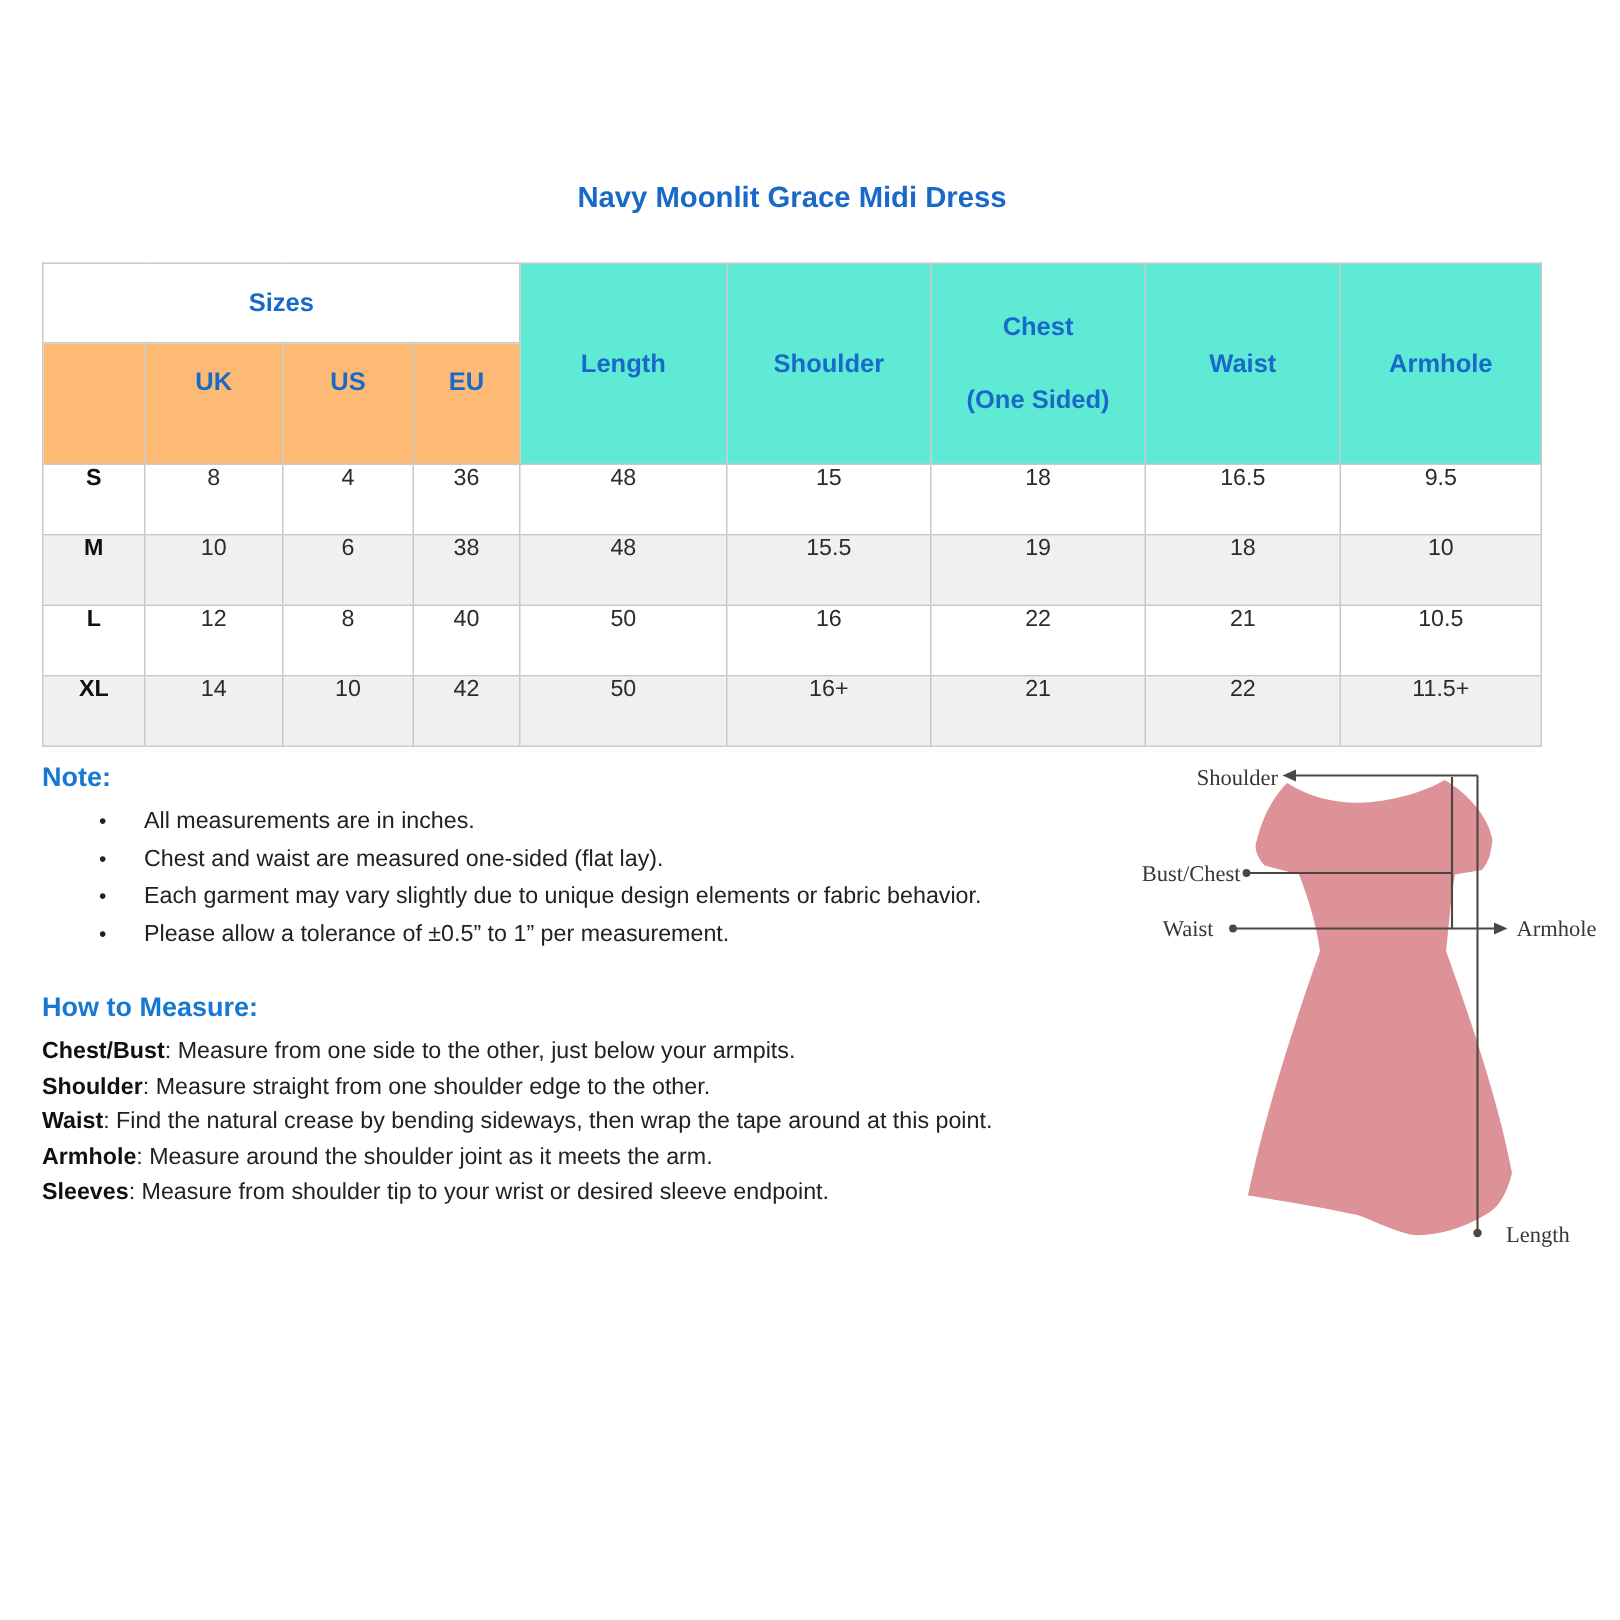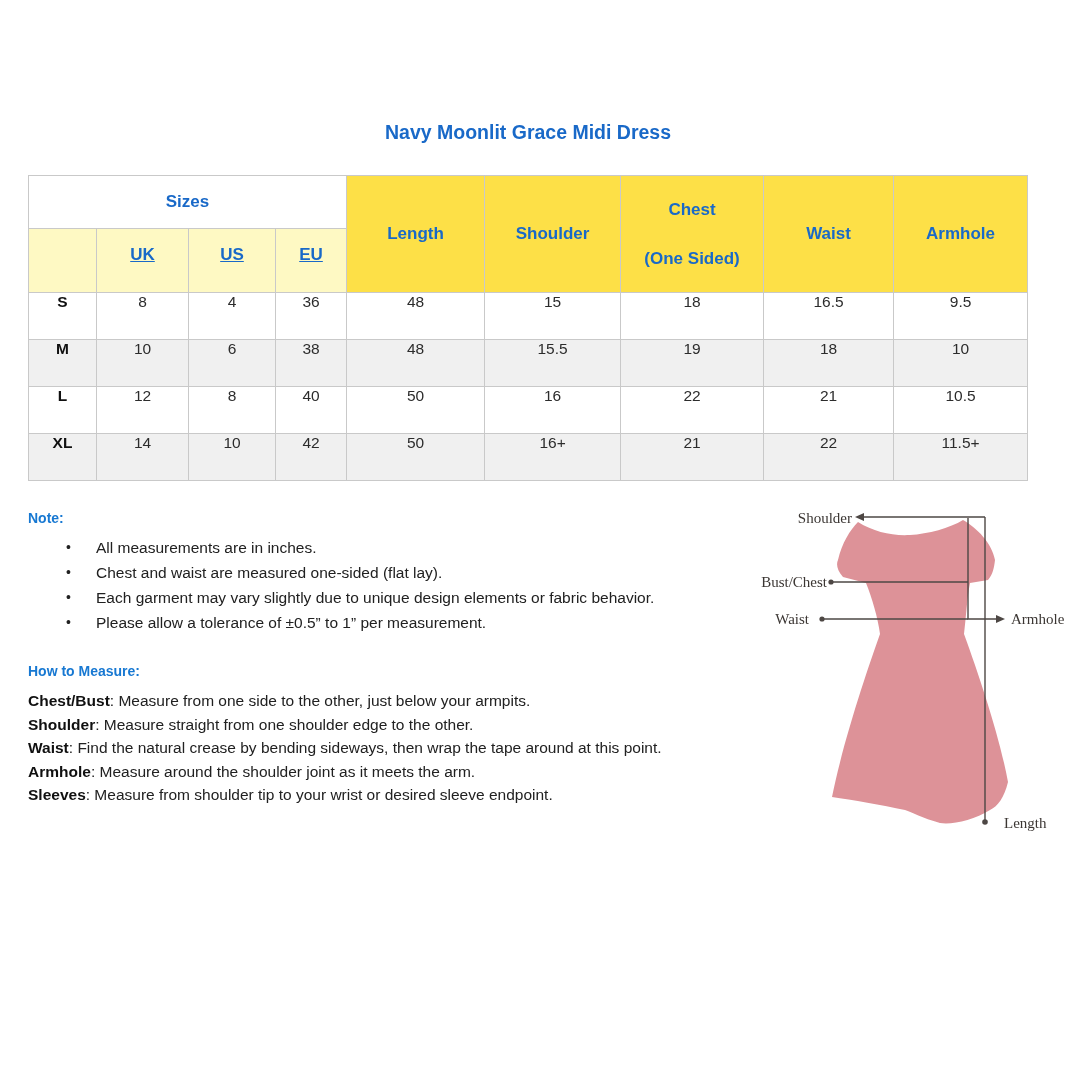--- a/index.html
+++ b/index.html
@@ -9,32 +9,32 @@
   
   .title{position:absolute;top:119px;left:0;width:1056px;text-align:center;
          font-size:19.5px;font-weight:700;color:#1969c8;line-height:27px;}
 
   
   table.size-chart{position:absolute;left:28px;top:175px;width:999px;
          border-collapse:collapse;table-layout:fixed;}
   table.size-chart th,table.size-chart td{border:1px solid #c9c9c9;text-align:center;padding:0;}
   thead th{color:#1969c8;font-size:17px;font-weight:700;margin-left:47px;}
   th.sizes-cell{height:52px;vertical-align:middle;padding-bottom:10px;background:#fff;}
-  tr.subhead th{background:#fef9c3;height:51px;vertical-align:middle;padding-bottom:12px;text-decoration:underline;}
-  th.span-col{vertical-align:middle;padding-bottom:22px;background:#fde047;}
+  tr.subhead th{background:#fdba74;height:51px;vertical-align:middle;padding-bottom:29px;}
+  th.span-col{vertical-align:middle;padding-bottom:22px;background:#5eead4;}
   th.span-col .hline{display:block;line-height:20px;}
   th.span-col .hline.gap{margin-bottom:29px;}
   tbody th,tbody td{height:46px;vertical-align:top;padding-top:9px;
          font-size:15.5px;color:#2c2c2c;line-height:17px;}
   tbody th{font-weight:700;color:#101010;}
   tbody tr:nth-child(even){background:#f0f0f0;}
 
   
   .note{position:absolute;left:28px;top:507px;width:745px;}
-  .sec-h{margin:0 0 9px 0;font-size:14px;font-weight:700;color:#1778d2;line-height:22px;}
+  .sec-h{margin:0 0 9px 0;font-size:18px;font-weight:700;color:#1778d2;line-height:22px;}
   .bullet-row{display:flex;align-items:flex-start;margin:0 0 6px 0;
          font-size:15.5px;color:#212121;line-height:19px;}
   .bullet-dot{width:12px;margin-left:38px;margin-right:18px;font-size:14px;line-height:19px;}
   .htm{position:absolute;left:28px;top:660px;width:790px;}
   .htm p{margin:0 0 4.5px 0;font-size:15.5px;color:#212121;line-height:19px;white-space:nowrap;}
   .htm p b{color:#101010;}
   .htm p.indent{padding-left:112px;}
 
   
   .diagram{position:absolute;left:752px;top:498px;width:322px;height:352px;}

